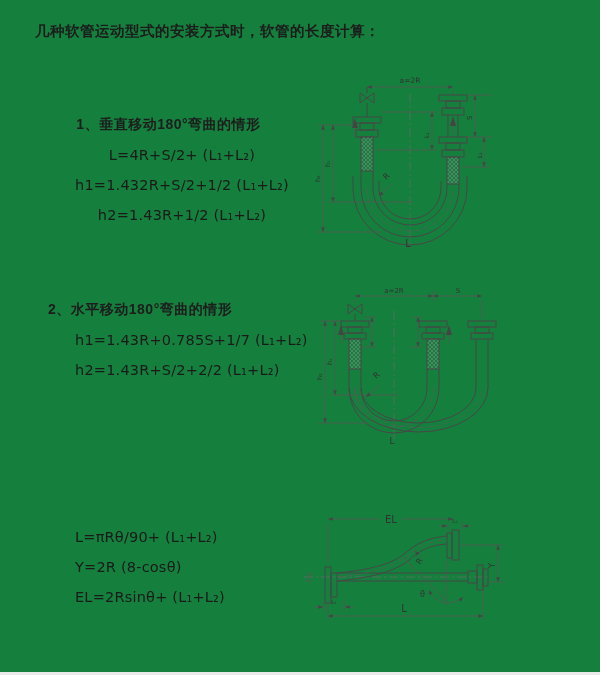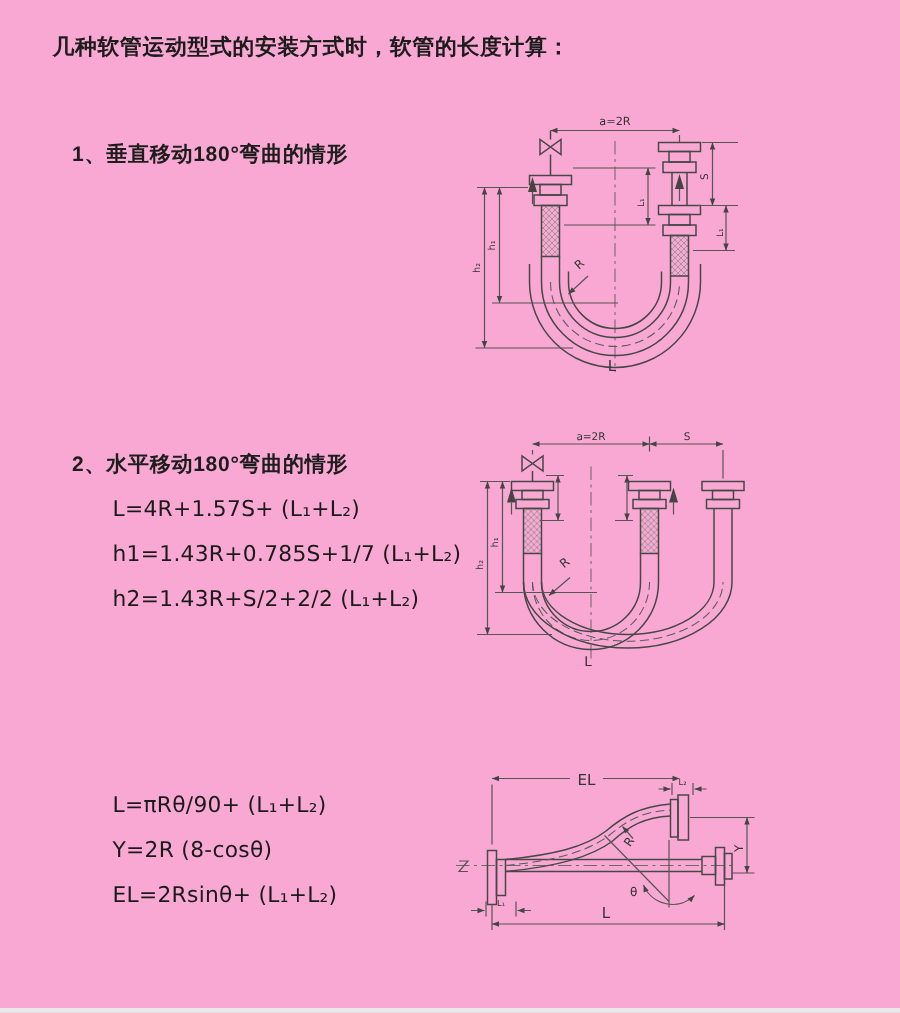--- a/index.html
+++ b/index.html
@@ -4,34 +4,34 @@
 <style>
   html,body{margin:0;padding:0;}
   body{
     width:600px;height:675px;
     background:#ffffff;
     font-family:"Liberation Sans","DejaVu Sans",sans-serif;
     color:#222;
     position:relative;
     overflow:hidden;
   }
-  .page{position:absolute;inset:0;background:#f9a8d4;border-bottom:3px solid #e9e9e9;}
+  .page{position:absolute;inset:0;background:#15803d;border-bottom:3px solid #e9e9e9;}
   .title{
     position:absolute;left:35px;top:22px;
     font-size:14.5px;font-weight:600;letter-spacing:0.5px;color:#1c1c1c;
   }
   .section{position:absolute;left:48px;}
   .section .heading{font-size:14px;font-weight:600;color:#1d1d1d;letter-spacing:0.5px;}
   .section .formula{
     font-size:14.5px;color:#1a1a1a;line-height:30px;
     padding-left:27px;font-family:"DejaVu Sans","Liberation Sans",sans-serif;
     letter-spacing:0.2px;
   }
   .section .formulas{margin-top:6px;}
-  #sec1{top:94px;text-align:center;}
+  #sec1{top:116px;text-align:center;}
   #sec2{top:301px;}
   #sec3{top:516px;}
   .diag{position:absolute;}
   #d1{left:312px;top:70px;}
   #d2{left:308px;top:283px;}
   #d3{left:298px;top:497px;}
   svg text{fill:#333;font-family:"DejaVu Sans","Liberation Sans",sans-serif;}
   .dim{stroke:#555;stroke-width:0.8;fill:none;}
   .struct{stroke:#474747;stroke-width:1;fill:none;}
   .cline{stroke:#6a6a6a;stroke-width:0.7;fill:none;stroke-dasharray:9 3 2 3;}
@@ -52,26 +52,30 @@
       <marker id="ar" viewBox="0 0 10 10" refX="9.5" refY="5" markerWidth="6.5" markerHeight="6.5" orient="auto-start-reverse">
         <path d="M0.5,1.5 L9.5,5 L0.5,8.5 Z" fill="#444"></path>
       </marker>
     </defs>
   </svg>
 
   <div class="title">几种软管运动型式的安装方式时，软管的长度计算：</div>
 
   <div class="section" id="sec1">
     <div class="heading">1、垂直移动180°弯曲的情形</div>
+    <div class="formulas">
+      <div class="formula">L=4R+S/2+ (L₁+L₂)</div>
+      <div class="formula">h1=1.432R+S/2+1/2 (L₁+L₂)</div>
+      <div class="formula">h2=1.43R+1/2 (L₁+L₂)</div>
+    </div>
   </div>
 
   <div class="section" id="sec2">
     <div class="heading">2、水平移动180°弯曲的情形</div>
     <div class="formulas">
-      <div class="formula">L=4R+1.57S+ (L₁+L₂)</div>
       <div class="formula">h1=1.43R+0.785S+1/7 (L₁+L₂)</div>
       <div class="formula">h2=1.43R+S/2+2/2 (L₁+L₂)</div>
     </div>
   </div>
 
   <div class="section" id="sec3">
     <div class="formulas">
       <div class="formula">L=πRθ/90+ (L₁+L₂)</div>
       <div class="formula">Y=2R (8-cosθ)</div>
       <div class="formula">EL=2Rsinθ+ (L₁+L₂)</div>

